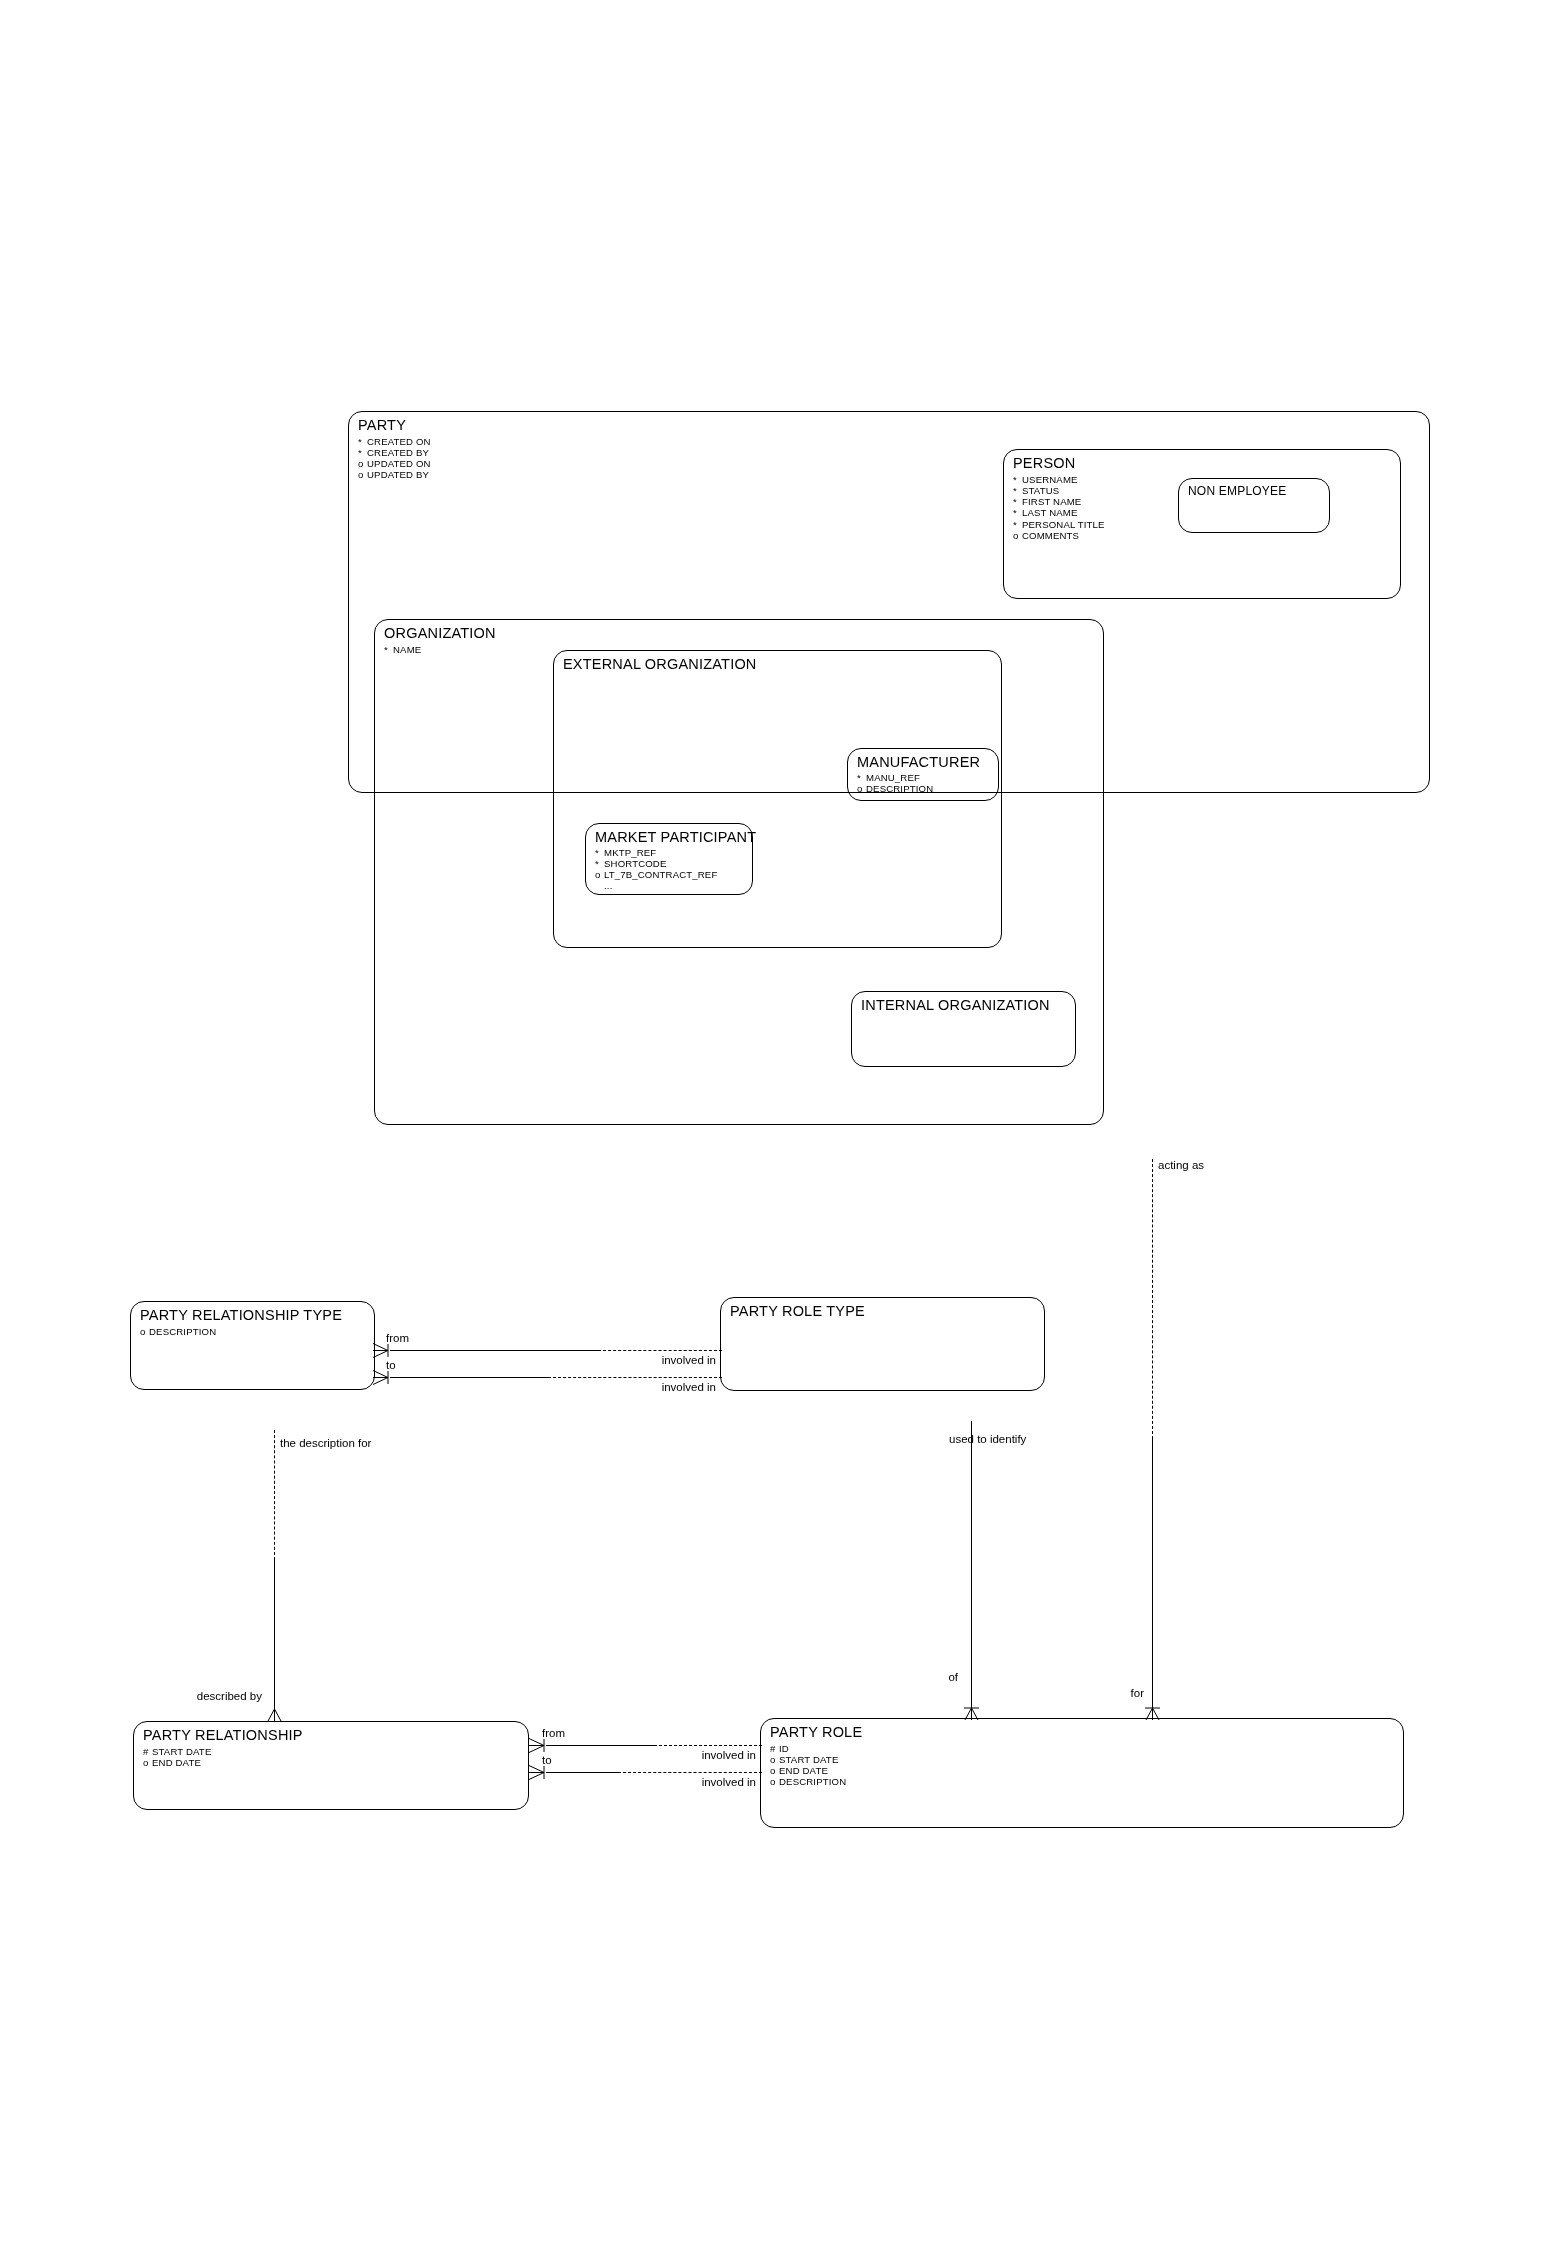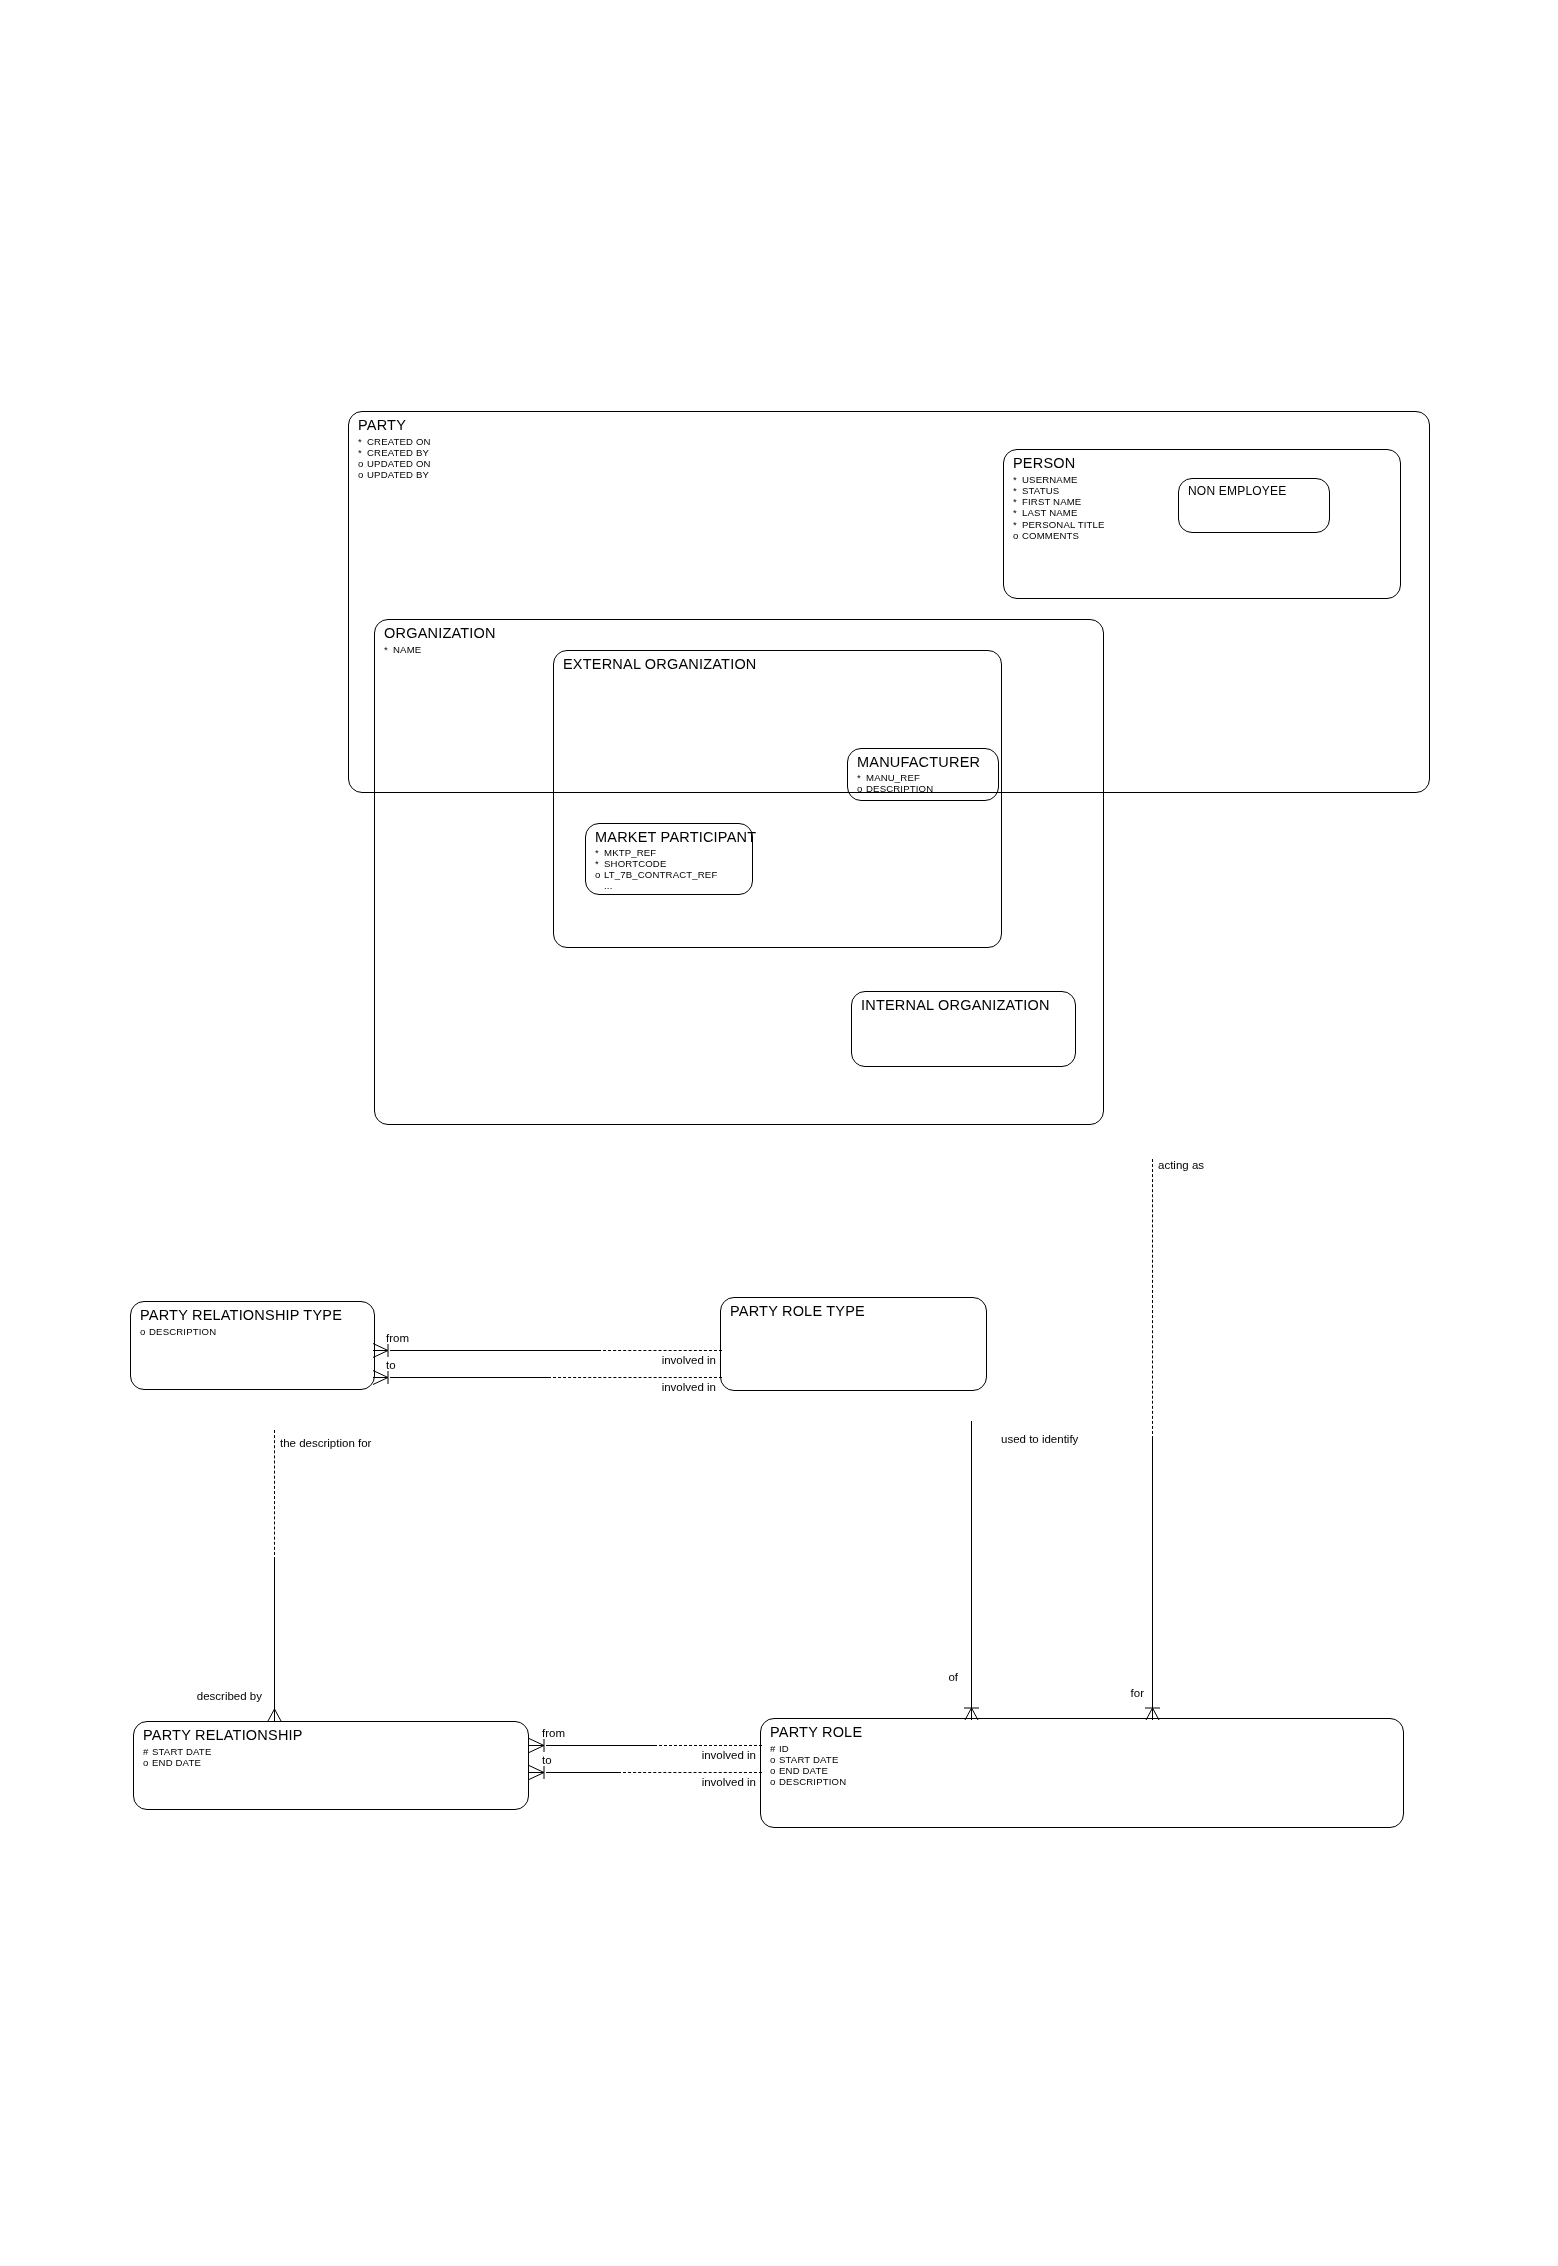--- a/index.html
+++ b/index.html
@@ -152,21 +152,21 @@
     <div class="ent-title">INTERNAL ORGANIZATION</div>
   </div>
 
   <div class="entity" style="left:130px; top:1301px; width:245px; height:89px;">
     <div class="ent-title">PARTY RELATIONSHIP TYPE</div>
     <div class="attrs">
       <span class="attr"><span class="mark">o</span><span>DESCRIPTION</span></span>
     </div>
   </div>
 
-  <div class="entity" style="left:720px; top:1297px; width:267px; height:94px;">
+  <div class="entity" style="left:720px; top:1297px; width:325px; height:94px;">
     <div class="ent-title">PARTY ROLE TYPE</div>
   </div>
 
   <div class="entity" style="left:133px; top:1721px; width:396px; height:89px;">
     <div class="ent-title">PARTY RELATIONSHIP</div>
     <div class="attrs">
       <span class="attr"><span class="mark">#</span><span>START DATE</span></span>
       <span class="attr"><span class="mark">o</span><span>END DATE</span></span>
     </div>
   </div>
@@ -189,21 +189,21 @@
   <div class="foot" style="left:1137px; top:1700px;">
     <svg width="32" height="22" viewBox="0 0 32 22">
       <line x1="8" y1="8" x2="23" y2="8" stroke="#000" stroke-width="1"></line>
       <line x1="15.5" y1="8" x2="9" y2="20" stroke="#000" stroke-width="1"></line>
       <line x1="15.5" y1="8" x2="15.5" y2="20" stroke="#000" stroke-width="1"></line>
       <line x1="15.5" y1="8" x2="22" y2="20" stroke="#000" stroke-width="1"></line>
     </svg>
   </div>
 
   <div class="vline-solid" style="left:971px; top:1421px; height:294px;"></div>
-  <div class="rel-label" style="left:977px; top:1434px;padding-left:24px;">used to identify</div>
+  <div class="rel-label" style="left:925px; top:1434px;padding-left:24px;">used to identify</div>
   <div class="rel-label ralign" style="left:910px; top:1672px; width:48px;">of</div>
 
   <div class="foot" style="left:956px; top:1700px;">
     <svg width="32" height="22" viewBox="0 0 32 22">
       <line x1="8" y1="8" x2="23" y2="8" stroke="#000" stroke-width="1"></line>
       <line x1="15.5" y1="8" x2="9" y2="20" stroke="#000" stroke-width="1"></line>
       <line x1="15.5" y1="8" x2="15.5" y2="20" stroke="#000" stroke-width="1"></line>
       <line x1="15.5" y1="8" x2="22" y2="20" stroke="#000" stroke-width="1"></line>
     </svg>
   </div>

